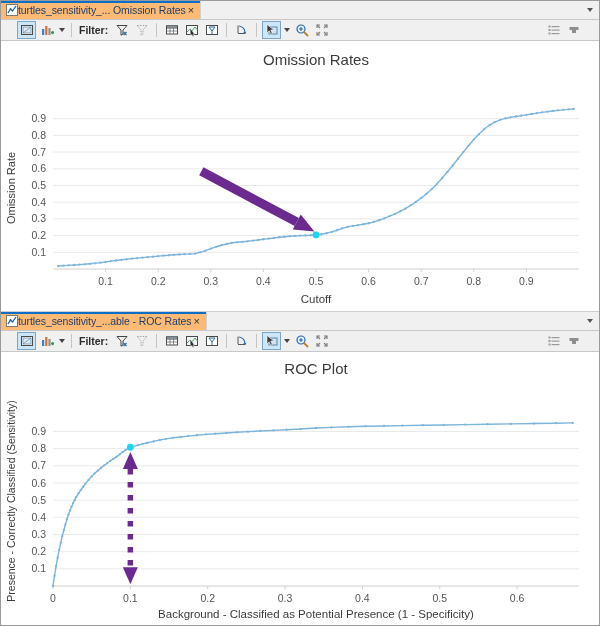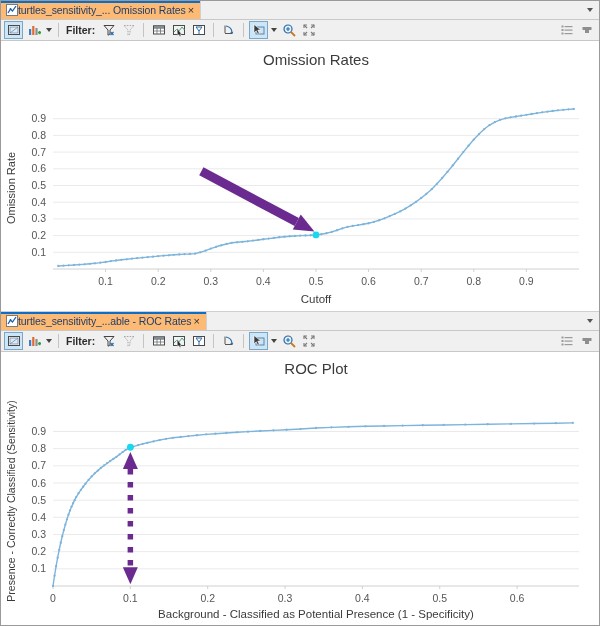--- a/index.html
+++ b/index.html
@@ -95,21 +95,21 @@
   }
 
   
   .toolbar {
     position: relative;
     height: 21px;
     background: #f0f0f0;
     border-bottom: 1px solid #c8c8c8;
     display: flex;
     align-items: center;
-    padding: 0 3px;
+    padding: 0 16px;
     box-sizing: border-box;
     gap: 1px;
   }
   .tb-btn {
     width: 19px; height: 18px;
     display: flex;
     align-items: center;
     justify-content: center;
     box-sizing: border-box;
     cursor: pointer;

